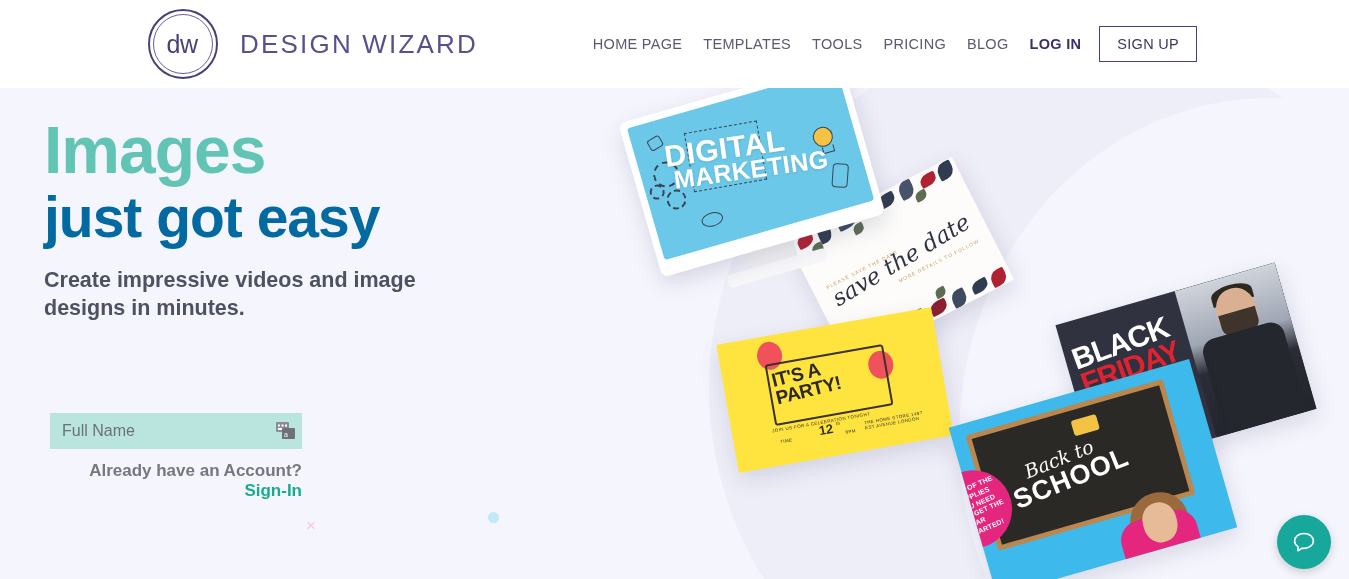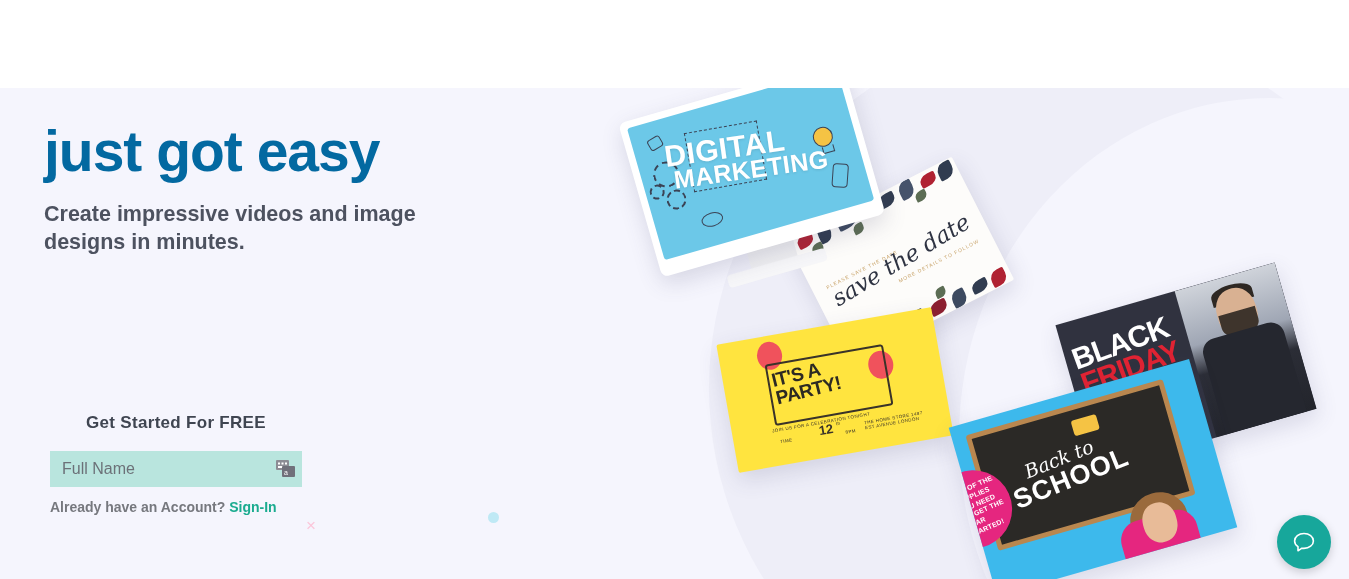--- a/index.html
+++ b/index.html
@@ -103,22 +103,22 @@
     position: absolute; right: 7px; top: 9px;
     width: 19px; height: 17px;
   }
   .cta {
     display: block; width: 252px; height: 36px; margin-top: 15px;
     background: #00c2a8; border: none; color: #ffffff;
     font-size: 14.5px; font-family: "Liberation Sans", sans-serif;
     cursor: pointer; letter-spacing: 0.2px;
   }
   .alt {
-    margin-top: 12px; text-align: left;
-    font-size: 14px; color: #76787e; font-weight: bold;
+    margin-top: 12px; text-align: right;
+    font-size: 17px; color: #76787e; font-weight: bold;
   }
   .alt a { color: #1aab8f; text-decoration: none; }
 
   .x-marker {
     position: absolute; left: 306px; top: 429px;
     font-size: 17px; color: #fbc6da; line-height: 1; user-select: none;
   }
   .dot-marker {
     position: absolute; left: 488px; top: 424px;
     width: 11px; height: 11px; border-radius: 50%;
@@ -320,32 +320,51 @@
     background: #17a79b; display: flex; align-items: center; justify-content: center;
     cursor: pointer; box-shadow: 0 3px 10px rgba(0,0,0,0.18);
     z-index: 40;
   }
 </style>
 </head>
 <body>
 
 <div id="page">
 
+  <div class="header">
+
+    <div class="brand">
+      <div class="logo-mark">
+        <span class="logo-dw">dw</span>
+      </div>
+      <div class="brand-text">DESIGN WIZARD</div>
+    </div>
+
+    <div class="nav">
+      <a href="#">HOME PAGE</a>
+      <a href="#">TEMPLATES</a>
+      <a href="#">TOOLS</a>
+      <a href="#">PRICING</a>
+      <a href="#">BLOG</a>
+      <a href="#" class="login">LOG IN</a>
+      <a href="#" class="signup">SIGN UP</a>
+    </div>
+  </div>
 
   <div class="hero">
     <div class="arc"></div>
     <div class="arc2"></div>
 
     <div class="hero-copy">
+      <div class="h1-line1">Images</div>
       <div class="h1-line2">just got easy</div>
       <div class="sub">Create impressive videos and image designs in minutes.</div>
     </div>
 
     <div class="signup-form">
-      <div class="form-title">Get Started For FREE</div>
 
       <div class="field-wrap">
         <input class="field" type="text" placeholder="Full Name" style="">
         <svg class="ime-icon" viewBox="0 0 19 17">
           <rect x="0" y="0" width="13" height="10" rx="1" fill="#8c8c94"></rect>
           <rect x="2" y="2.5" width="2" height="2" fill="#ffffff"></rect>
           <rect x="5.5" y="2.5" width="2" height="2" fill="#ffffff"></rect>
           <rect x="9" y="2.5" width="2" height="2" fill="#ffffff"></rect>
           <rect x="2" y="6" width="9" height="2" fill="#ffffff"></rect>
           <rect x="6" y="6" width="13" height="11" rx="1" fill="#70707a"></rect>

